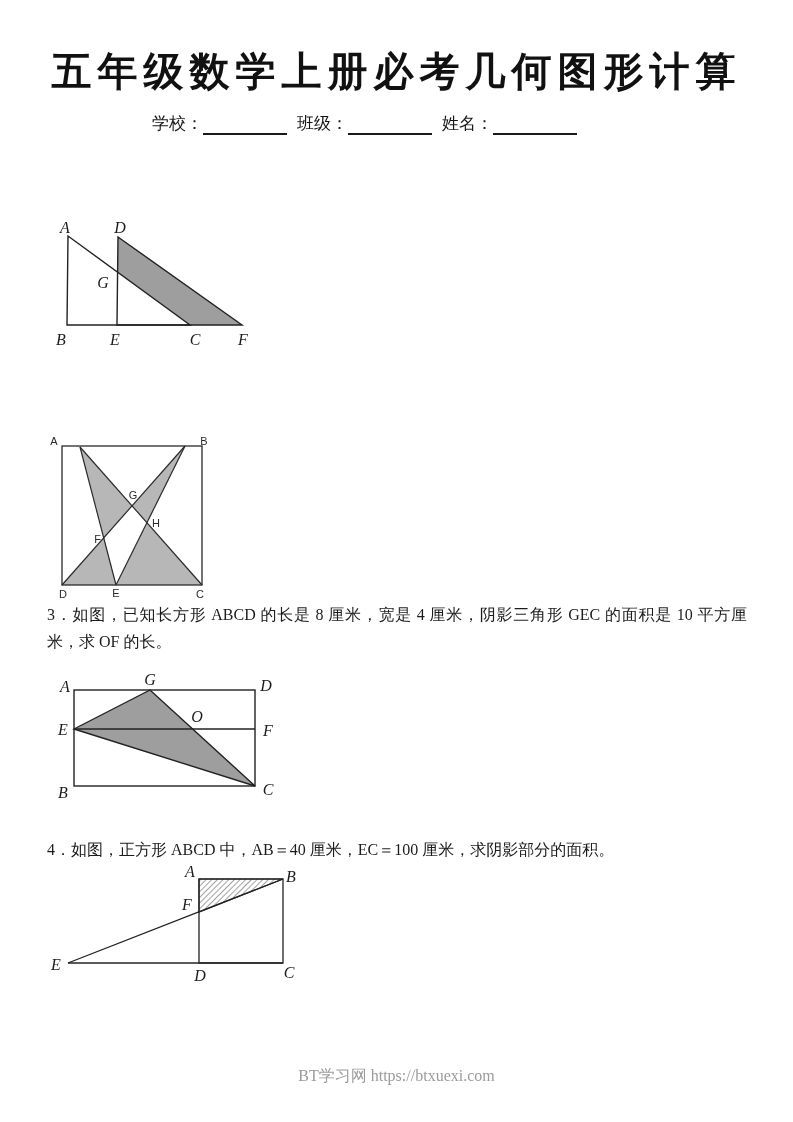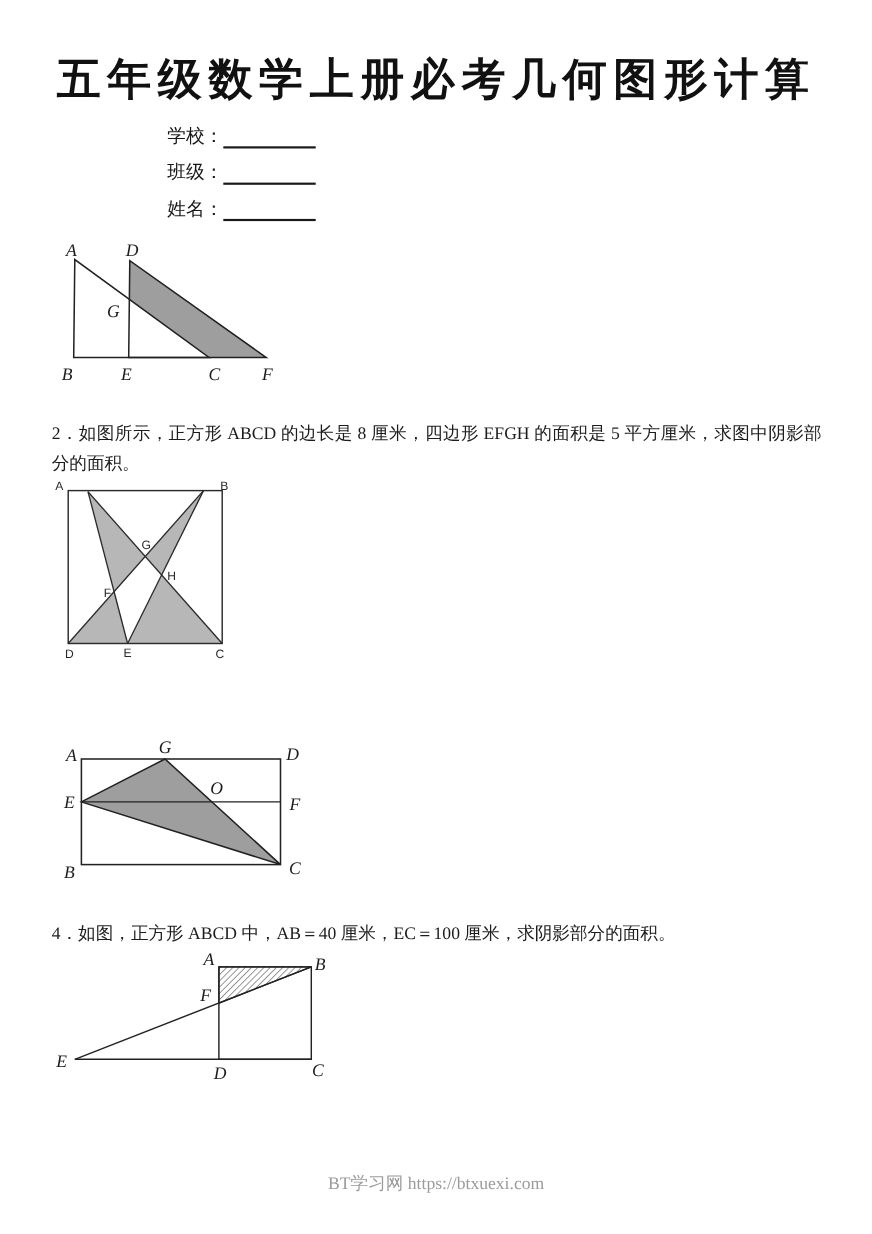--- a/index.html
+++ b/index.html
@@ -12,21 +12,21 @@
   .title{
     position:absolute;top:44px;left:0;width:100%;
     text-align:center;margin:0;
     font-family:Liberation Mono, monospace;
     font-weight:bold;font-size:40px;letter-spacing:6px;color:#111;
     white-space:nowrap;
   }
   .school-line{
     position:absolute;top:112px;left:152px;
     display:flex;align-items:flex-end;gap:10px;
-    font-size:17px;color:#161616;flex-direction:column;
+    font-size:17px;color:#161616;
   }
   .hfield{display:flex;align-items:flex-end;}
   .blank{display:inline-block;width:84px;height:16px;border-bottom:2px solid #1a1a1a;}
   .problem{
     position:absolute;left:47px;width:700px;margin:0;
     font-size:16px;line-height:27px;text-align:justify;color:#1c1c1c;
   }
   .p1{top:154px;}
   .p2{top:381px;}
   .p3{top:601px;}
@@ -80,21 +80,20 @@
     <polygon points="73,19 72,107 197,107" fill="none" stroke="#222" stroke-width="1.4"></polygon>
     <text class="vlabel" x="20" y="15" text-anchor="middle">A</text>
     <text class="vlabel" x="75" y="15" text-anchor="middle">D</text>
     <text class="vlabel" x="58" y="70" text-anchor="middle">G</text>
     <text class="vlabel" x="16" y="127" text-anchor="middle">B</text>
     <text class="vlabel" x="70" y="127" text-anchor="middle">E</text>
     <text class="vlabel" x="150" y="127" text-anchor="middle">C</text>
     <text class="vlabel" x="198" y="127" text-anchor="middle">F</text>
   </svg>
 
-  <p class="problem p2"><span>2．</span><span>如图所示，正方形 ABCD 的边长是 8 厘米，四边形 EFGH 的面积是 5 平方厘米，求图中阴影部分的面积。</span></p>
 
   <svg class="fig fig2" width="170" height="165" viewBox="0 0 170 165">
     <polygon points="35,11 59,102 87,70" fill="#b7b7b7" stroke="none"></polygon>
     <polygon points="140,10 102,87 87,70" fill="#b7b7b7" stroke="none"></polygon>
     <polygon points="17,149 71,149 59,102" fill="#b7b7b7" stroke="none"></polygon>
     <polygon points="71,149 157,149 102,87" fill="#b7b7b7" stroke="none"></polygon>
     <rect x="17" y="10" width="140" height="139" fill="none" stroke="#2a2a2a" stroke-width="1.3"></rect>
     <line x1="35" y1="11" x2="71" y2="149" stroke="#2a2a2a" stroke-width="1.2"></line>
     <line x1="140" y1="10" x2="71" y2="149" stroke="#2a2a2a" stroke-width="1.2"></line>
     <line x1="17" y1="149" x2="140" y2="10" stroke="#2a2a2a" stroke-width="1.2"></line>
@@ -102,20 +101,21 @@
     <text class="vlabel-sm" x="9" y="9" text-anchor="middle">A</text>
     <text class="vlabel-sm" x="159" y="9" text-anchor="middle">B</text>
     <text class="vlabel-sm" x="18" y="162" text-anchor="middle">D</text>
     <text class="vlabel-sm" x="71" y="161" text-anchor="middle">E</text>
     <text class="vlabel-sm" x="155" y="162" text-anchor="middle">C</text>
     <text class="vlabel-sm" x="56" y="107" text-anchor="end">F</text>
     <text class="vlabel-sm" x="88" y="63" text-anchor="middle">G</text>
     <text class="vlabel-sm" x="107" y="91" text-anchor="start">H</text>
   </svg>
 
+  <p class="problem p3"><span>3．</span><span>如图，已知长方形 ABCD 的长是 8 厘米，宽是 4 厘米，阴影三角形 GEC 的面积是 10 平方厘米，求 OF 的长。</span></p>
 
   <svg class="fig fig3" width="235" height="135" viewBox="0 0 235 135">
     <polygon points="19,61 95,22 200,118" fill="#9e9e9e" stroke="#222" stroke-width="1.4"></polygon>
     <rect x="19" y="22" width="181" height="96" fill="none" stroke="#222" stroke-width="1.4"></rect>
     <line x1="19" y1="61" x2="200" y2="61" stroke="#222" stroke-width="1.3"></line>
     <text class="vlabel" x="10" y="24" text-anchor="middle">A</text>
     <text class="vlabel" x="211" y="23" text-anchor="middle">D</text>
     <text class="vlabel" x="8" y="130" text-anchor="middle">B</text>
     <text class="vlabel" x="213" y="127" text-anchor="middle">C</text>
     <text class="vlabel" x="8" y="67" text-anchor="middle">E</text>

